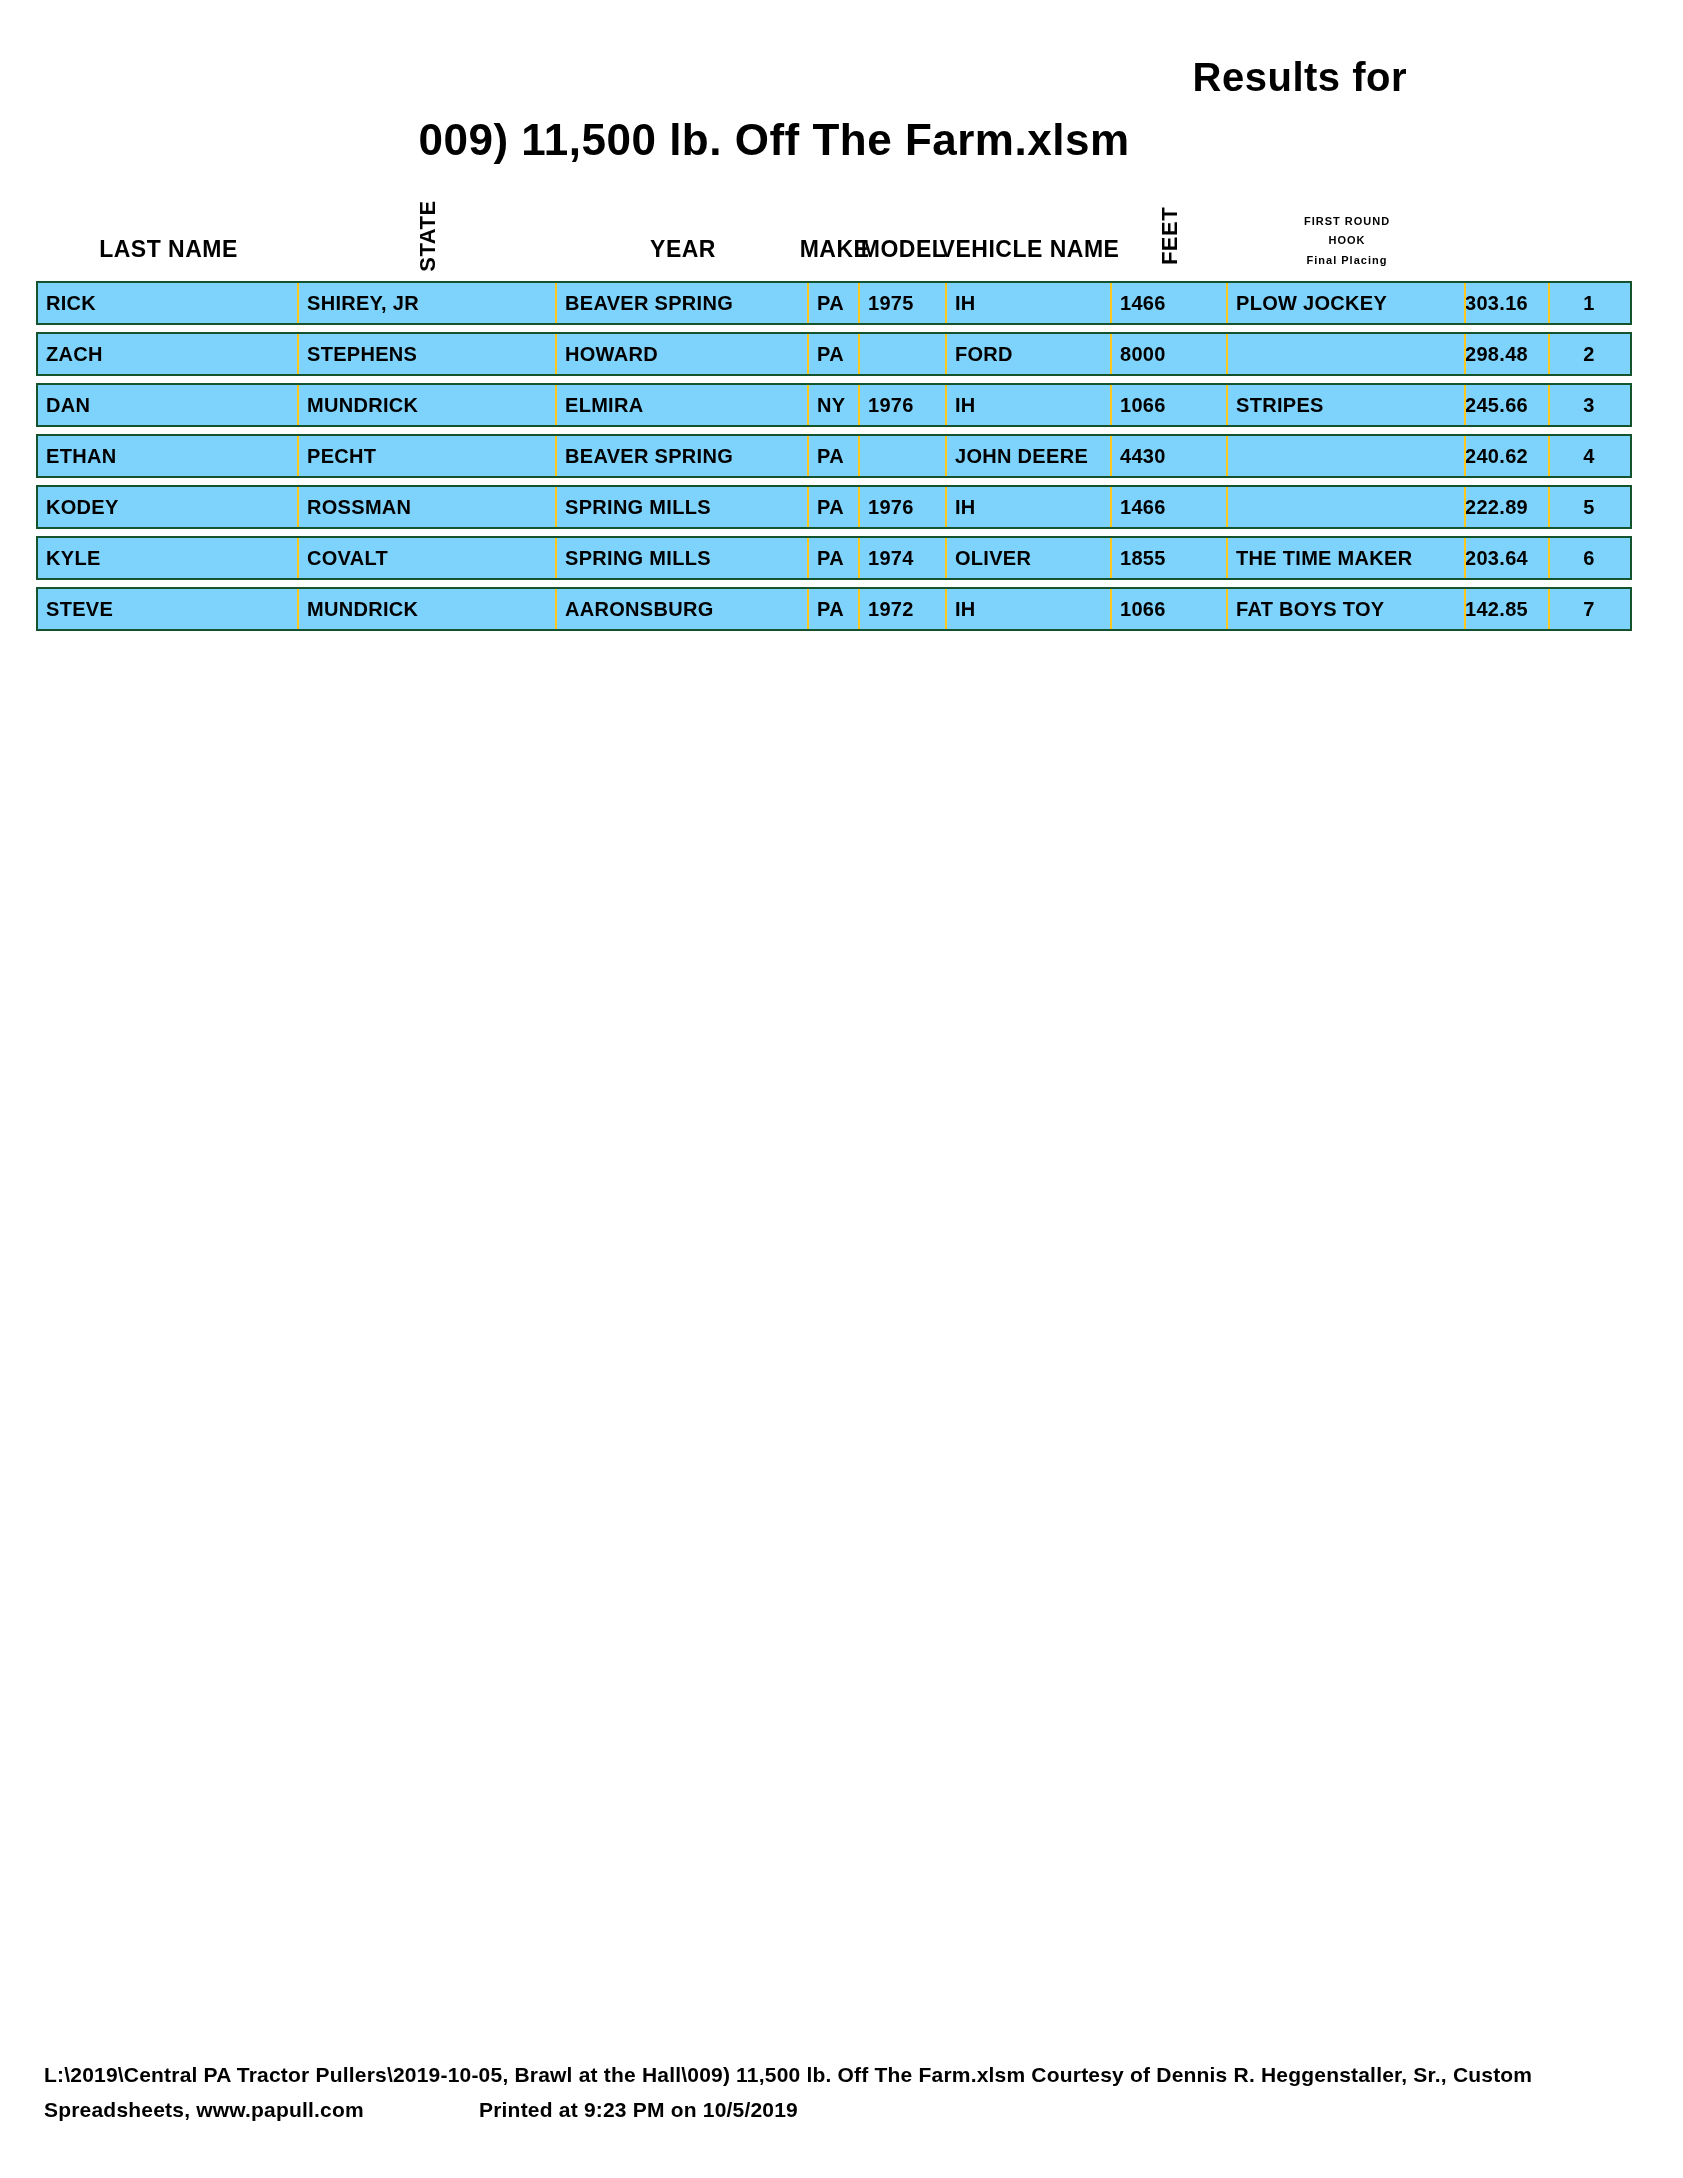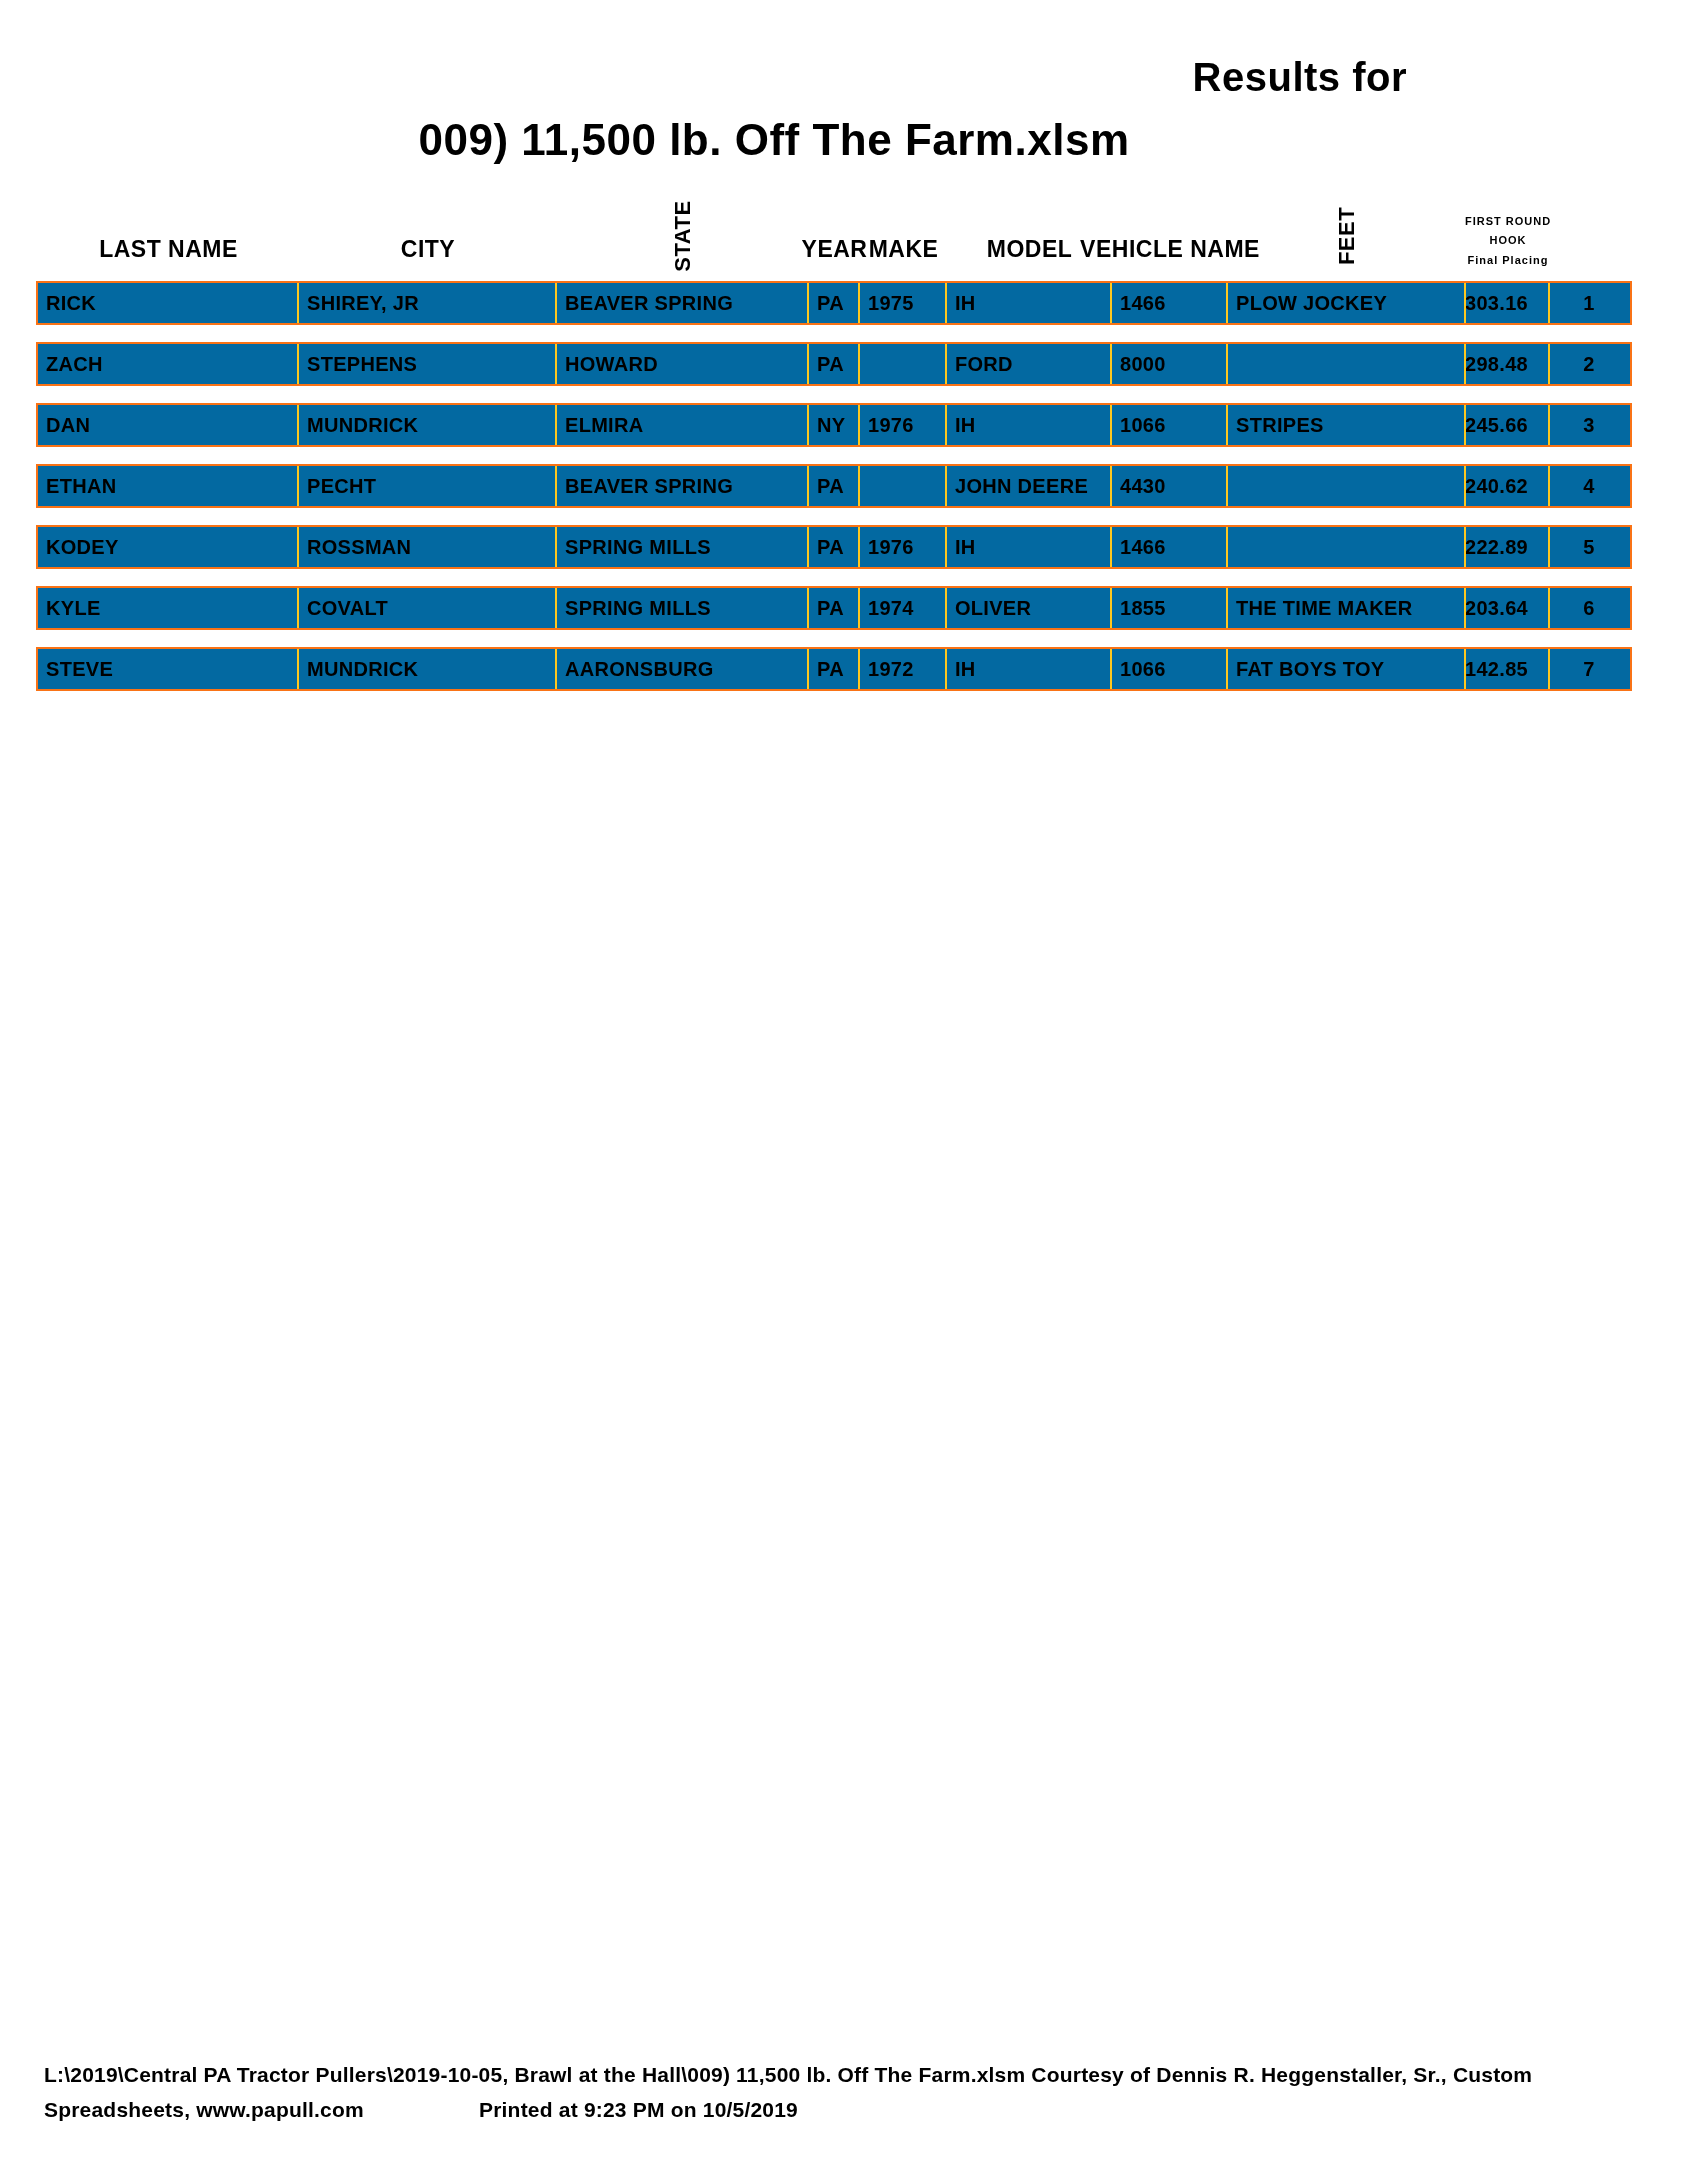--- a/index.html
+++ b/index.html
@@ -30,21 +30,21 @@
   .hcell.rotated { align-items:center; justify-content:center; padding-bottom:6px; }
   .hcell.rotated span {
     transform:rotate(-90deg); font-size:22px; font-weight:bold; letter-spacing:0.5px;
   }
   .hcell.small-multi {
     flex-direction:column; align-items:center; justify-content:flex-end;
     padding-bottom:10px; font-size:11px; line-height:1.8; letter-spacing:1px;
     text-align:center;
   }
   .data-row {
-    height:40px; border:2px solid #f97316; margin-bottom:17px; background:#0369a1;
+    height:40px; border:2px solid #14532d; margin-bottom:7px; background:#7dd3fc;
   }
   .cell {
     display:flex; align-items:center; padding-left:8px;
     font-size:20px; font-weight:bold; letter-spacing:0.3px;
     white-space:nowrap; overflow:hidden;
     border-right:2px solid #FFC81E;
   }
   .cell:last-child { border-right:none; }
   .cell.num-right { justify-content:flex-end; padding-left:0; padding-right:20px; }
   .cell.centered { justify-content:center; padding-left:0; }
@@ -58,21 +58,20 @@
 </head>
 <body>
 
 <div class="page-title">Results for</div>
 <div class="page-subtitle">009) 11,500 lb. Off The Farm.xlsm</div>
 
 <div class="results-table">
 
   <div class="header-row grid-cols">
     <div class="hcell">LAST NAME</div>
-    <div class="hcell">CITY</div>
     <div class="hcell rotated">
         <span>STATE</span>
       </div>
     <div class="hcell">YEAR</div>
     <div class="hcell">MAKE</div>
     <div class="hcell">MODEL</div>
     <div class="hcell">VEHICLE NAME</div>
     <div class="hcell rotated">
         <span>FEET</span>
       </div>

